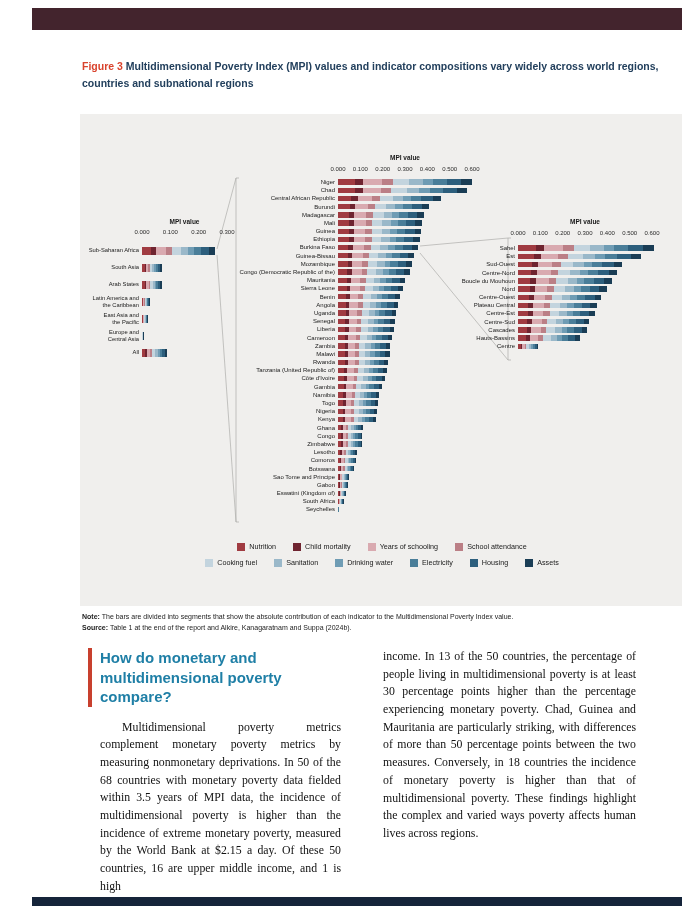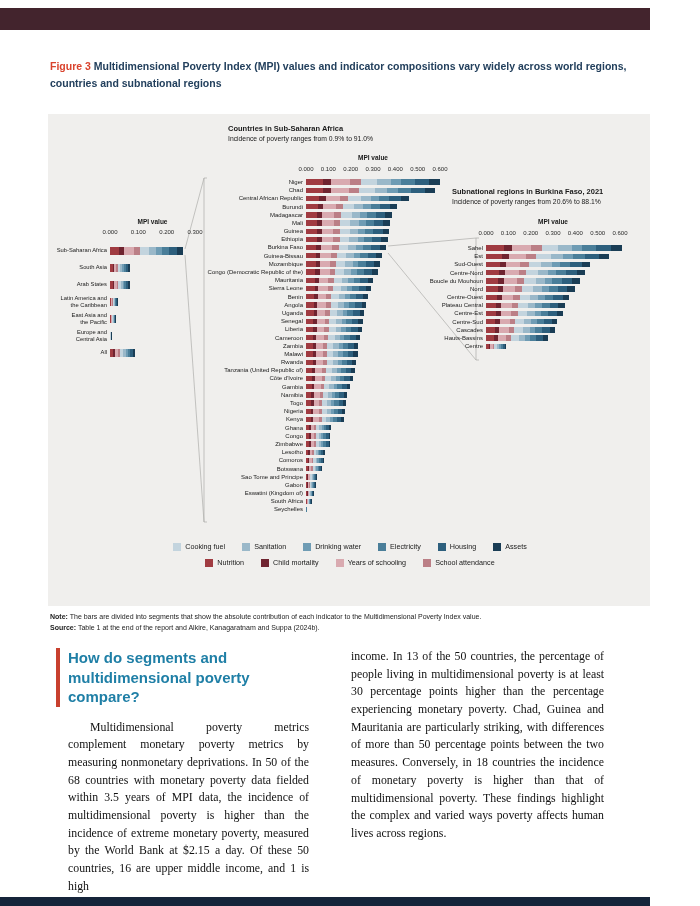--- a/index.html
+++ b/index.html
@@ -1,17 +1,17 @@
 <!DOCTYPE html>
 <html><head>
 <meta charset="utf-8">
 <style>
   * { margin:0; padding:0; box-sizing:border-box; }
   html,body { width:700px; height:906px; background:#ffffff; font-family:"Liberation Sans",sans-serif; }
-  .page { position:relative; width:650px; height:906px; overflow:hidden; background:#fff; }
+  .page { position:relative; width:650px; height:906px; overflow:hidden; background:#fff;margin-left:32px; }
 
   .top-strip { position:absolute; top:8px; left:0; right:0; height:22px; background:#43242d; }
   .bottom-strip { position:absolute; bottom:0; left:0; right:0; height:9px; background:#15243a; }
 
   .fig-caption { position:absolute; left:50px; top:58px; width:602px; font-size:10.5px; font-weight:bold; line-height:1.65; color:#23405d; }
   .fig-caption .fig-label { color:#d9432d; }
 
   .figure-box { position:absolute; left:48px; top:114px; width:604px; height:492px; background:#f0efed; }
   .connectors { position:absolute; left:0; top:0; width:604px; height:492px; }
 
@@ -73,24 +73,20 @@
     <span>Multidimensional Poverty Index (MPI) values and indicator compositions vary widely across world regions, countries and subnational regions</span>
   </div>
 
   <div class="figure-box">
 
     <svg class="connectors" viewBox="0 0 604 492">
       <path d="M137,135 L156,64 M137,141 L156,408 M156,64 L156,408 M156,64 L159,64 M156,408 L159,408" fill="none" stroke="#adadab" stroke-width="0.7"></path>
       <path d="M340,132 L428,124 M340,139 L428,246 M428,124 L428,246 M428,124 L431,124 M428,246 L431,246" fill="none" stroke="#adadab" stroke-width="0.7"></path>
     </svg>
 
-    <div class="m-title">
-      <div class="chart-title">Countries in Sub-Saharan Africa</div>
-      <div class="chart-subtitle">Incidence of poverty ranges from 0.9% to 91.0%</div>
-    </div>
     <div class="axis-label m-axislabel">MPI value</div>
     <div class="axis m-axis" id="ssa-axis">
         <span class="tick" style="left: 0px;">0.000</span>
         <span class="tick" style="left: 22.3333px;">0.100</span>
         <span class="tick" style="left: 44.6667px;">0.200</span>
         <span class="tick" style="left: 67px;">0.300</span>
         <span class="tick" style="left: 89.3333px;">0.400</span>
         <span class="tick" style="left: 111.667px;">0.500</span>
         <span class="tick" style="left: 134px;">0.600</span>
       </div>
@@ -823,24 +819,20 @@
             <div class="cseg" style="width: 2.992px; background: rgb(195, 212, 222);"></div>
             <div class="cseg" style="width: 2.49333px; background: rgb(154, 184, 201);"></div>
             <div class="cseg" style="width: 1.99467px; background: rgb(111, 156, 180);"></div>
             <div class="cseg" style="width: 2.49333px; background: rgb(74, 126, 153);"></div>
             <div class="cseg" style="width: 2.74267px; background: rgb(45, 95, 125);"></div>
             <div class="cseg" style="width: 1.99467px; background: rgb(26, 61, 85);"></div>
           </div>
         </div>
       </div>
 
-    <div class="r-title">
-      <div class="chart-title">Subnational regions in Burkina Faso, 2021</div>
-      <div class="chart-subtitle">Incidence of poverty ranges from 20.6% to 88.1%</div>
-    </div>
     <div class="axis-label r-axislabel">MPI value</div>
     <div class="axis r-axis" id="bf-axis">
         <span class="tick" style="left: 0px;">0.000</span>
         <span class="tick" style="left: 22.3333px;">0.100</span>
         <span class="tick" style="left: 44.6667px;">0.200</span>
         <span class="tick" style="left: 67px;">0.300</span>
         <span class="tick" style="left: 89.3333px;">0.400</span>
         <span class="tick" style="left: 111.667px;">0.500</span>
         <span class="tick" style="left: 134px;">0.600</span>
       </div>
@@ -1036,20 +1028,38 @@
             <div class="cseg" style="width: 2.05467px; background: rgb(154, 184, 201);"></div>
             <div class="cseg" style="width: 1.64373px; background: rgb(111, 156, 180);"></div>
             <div class="cseg" style="width: 2.05467px; background: rgb(74, 126, 153);"></div>
             <div class="cseg" style="width: 2.26013px; background: rgb(45, 95, 125);"></div>
             <div class="cseg" style="width: 1.64373px; background: rgb(26, 61, 85);"></div>
           </div>
         </div>
       </div>
 
     <div class="legend">
+      <div class="legend-row" id="legend-row1">
+          <div class="legend-item">
+            <span class="swatch" style="background: rgb(160, 59, 65);"></span>
+            <span class="legend-label">Nutrition</span>
+          </div>
+          <div class="legend-item">
+            <span class="swatch" style="background: rgb(111, 36, 48);"></span>
+            <span class="legend-label">Child mortality</span>
+          </div>
+          <div class="legend-item">
+            <span class="swatch" style="background: rgb(217, 170, 176);"></span>
+            <span class="legend-label">Years of schooling</span>
+          </div>
+          <div class="legend-item">
+            <span class="swatch" style="background: rgb(187, 127, 134);"></span>
+            <span class="legend-label">School attendance</span>
+          </div>
+        </div>
       <div class="legend-row" id="legend-row2">
           <div class="legend-item">
             <span class="swatch" style="background: rgb(195, 212, 222);"></span>
             <span class="legend-label">Cooking fuel</span>
           </div>
           <div class="legend-item">
             <span class="swatch" style="background: rgb(154, 184, 201);"></span>
             <span class="legend-label">Sanitation</span>
           </div>
           <div class="legend-item">
@@ -1060,57 +1070,39 @@
             <span class="swatch" style="background: rgb(74, 126, 153);"></span>
             <span class="legend-label">Electricity</span>
           </div>
           <div class="legend-item">
             <span class="swatch" style="background: rgb(45, 95, 125);"></span>
             <span class="legend-label">Housing</span>
           </div>
           <div class="legend-item">
             <span class="swatch" style="background: rgb(26, 61, 85);"></span>
             <span class="legend-label">Assets</span>
-          </div>
-        </div>
-      <div class="legend-row" id="legend-row1">
-          <div class="legend-item">
-            <span class="swatch" style="background: rgb(160, 59, 65);"></span>
-            <span class="legend-label">Nutrition</span>
-          </div>
-          <div class="legend-item">
-            <span class="swatch" style="background: rgb(111, 36, 48);"></span>
-            <span class="legend-label">Child mortality</span>
-          </div>
-          <div class="legend-item">
-            <span class="swatch" style="background: rgb(217, 170, 176);"></span>
-            <span class="legend-label">Years of schooling</span>
-          </div>
-          <div class="legend-item">
-            <span class="swatch" style="background: rgb(187, 127, 134);"></span>
-            <span class="legend-label">School attendance</span>
           </div>
         </div>
     </div>
   </div>
 
   <div class="note-block">
     <div>
       <span class="b">Note:</span>
       <span>The bars are divided into segments that show the absolute contribution of each indicator to the Multidimensional Poverty Index value.</span>
     </div>
     <div>
       <span class="b">Source:</span>
       <span>Table 1 at the end of the report and Alkire, Kanagaratnam and Suppa (2024b).</span>
     </div>
   </div>
 
   <div class="section">
     <div class="cell cell-left">
-      <div class="heading">How do segments and
+      <div class="heading">How do monetary and
 multidimensional poverty compare?</div>
       <p class="body-text">Multidimensional poverty metrics complement monetary poverty metrics by measuring nonmonetary deprivations. In 50 of the 68 countries with monetary poverty data fielded within 3.5 years of MPI data, the incidence of multidimensional poverty is higher than the incidence of extreme monetary poverty, measured by the World Bank at $2.15 a day. Of these 50 countries, 16 are upper middle income, and 1 is high</p>
     </div>
     <div class="cell cell-right">
       <p class="body-text">income. In 13 of the 50 countries, the percentage of people living in multidimensional poverty is at least 30 percentage points higher than the percentage experiencing monetary poverty. Chad, Guinea and Mauritania are particularly striking, with differences of more than 50 percentage points between the two measures. Conversely, in 18 countries the incidence of monetary poverty is higher than that of multidimensional poverty. These findings highlight the complex and varied ways poverty affects human lives across regions.</p>
     </div>
   </div>
 
 
   <div class="bottom-strip"></div>

